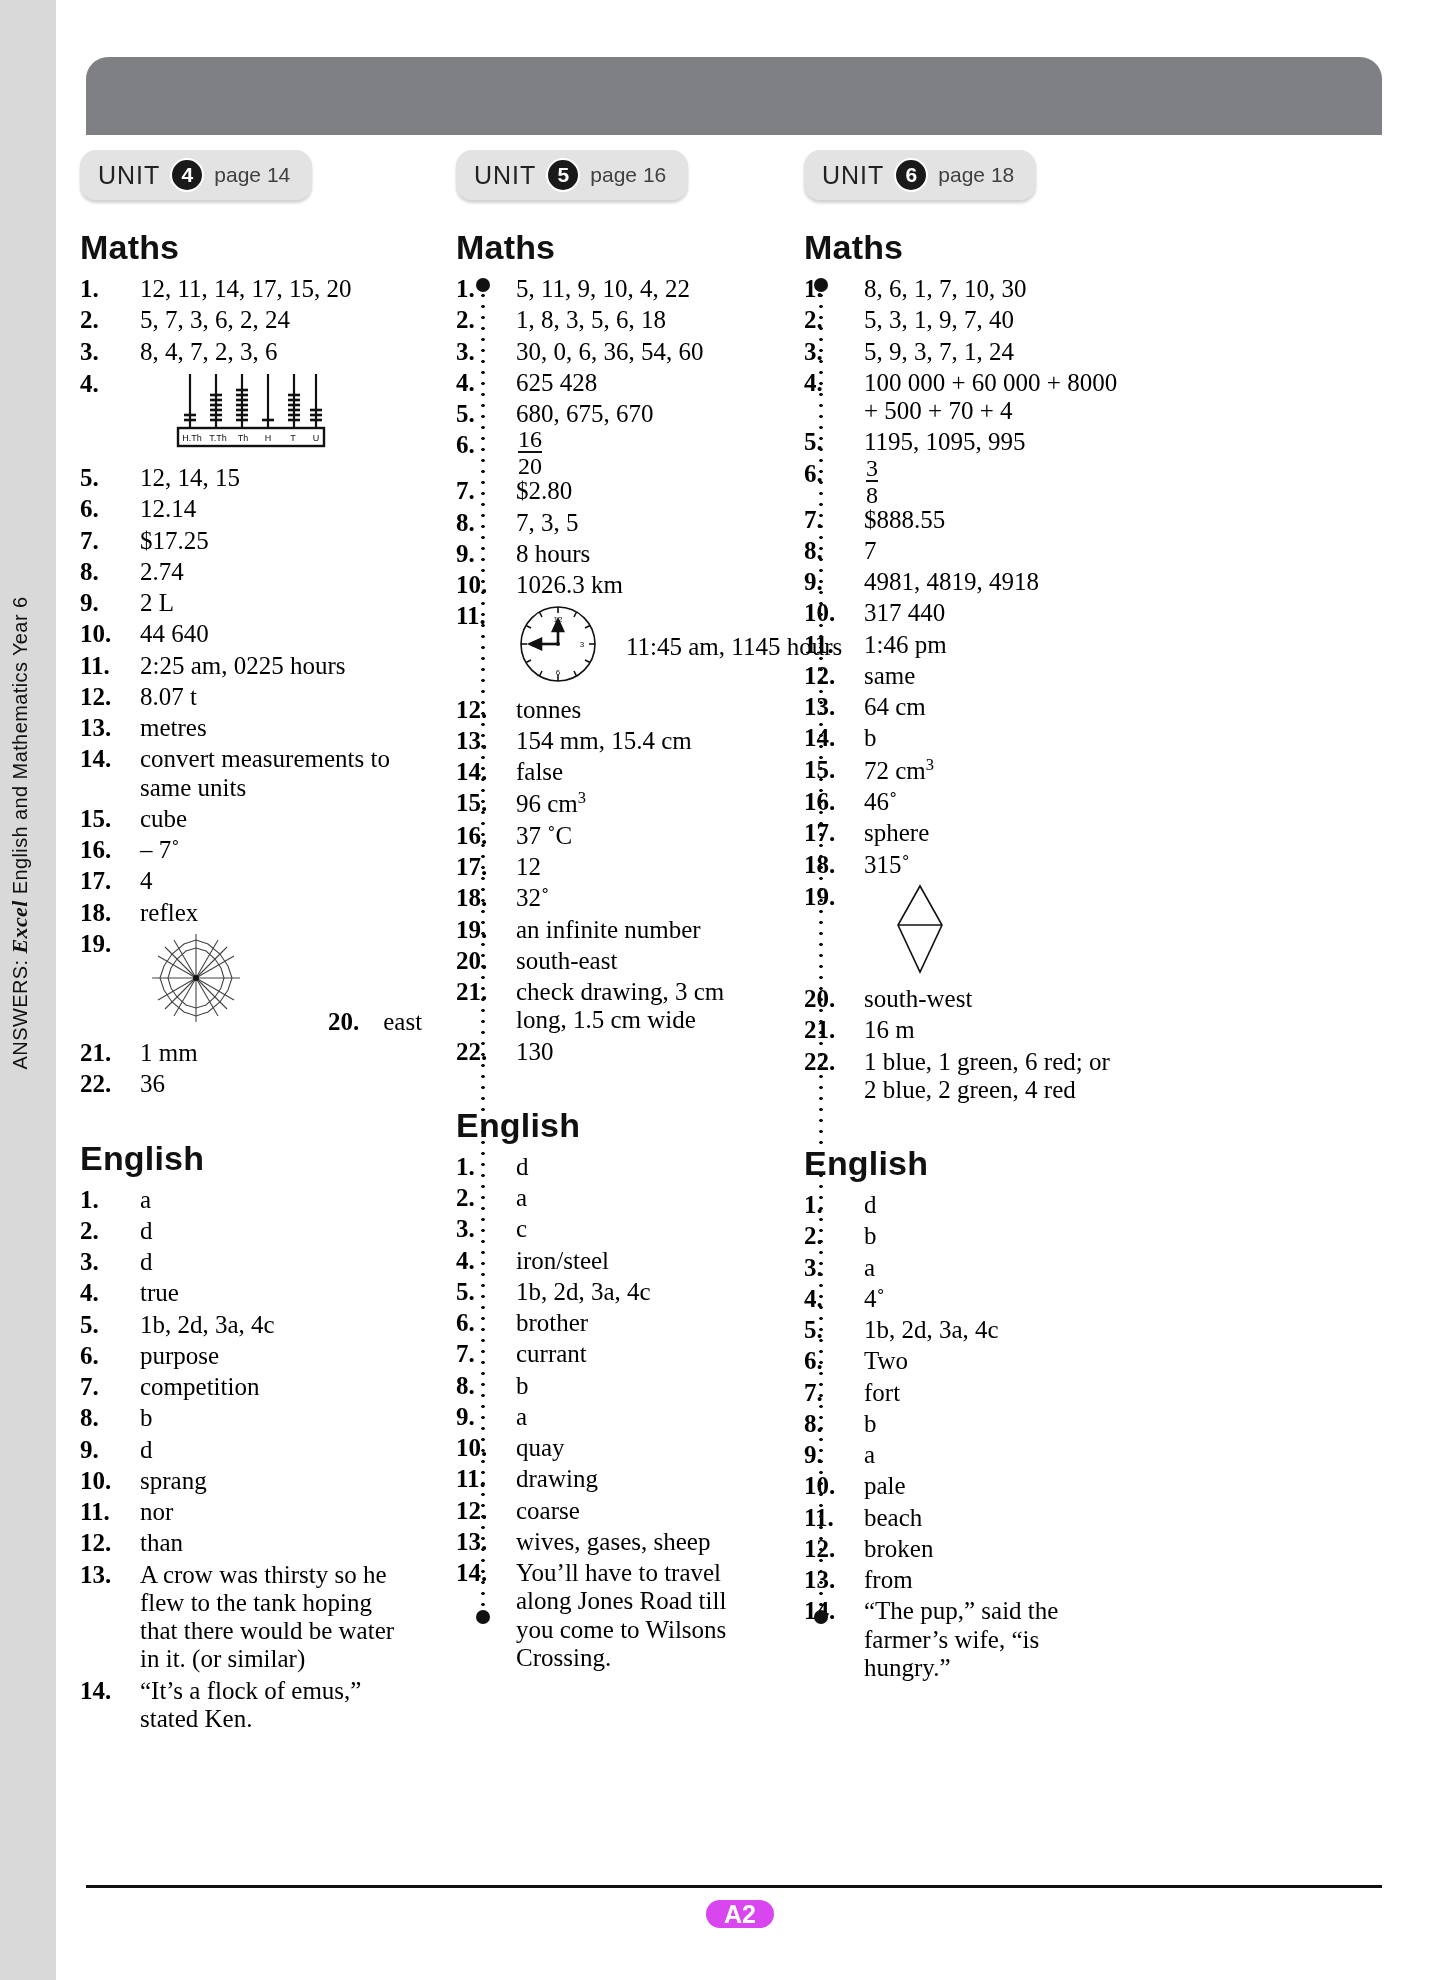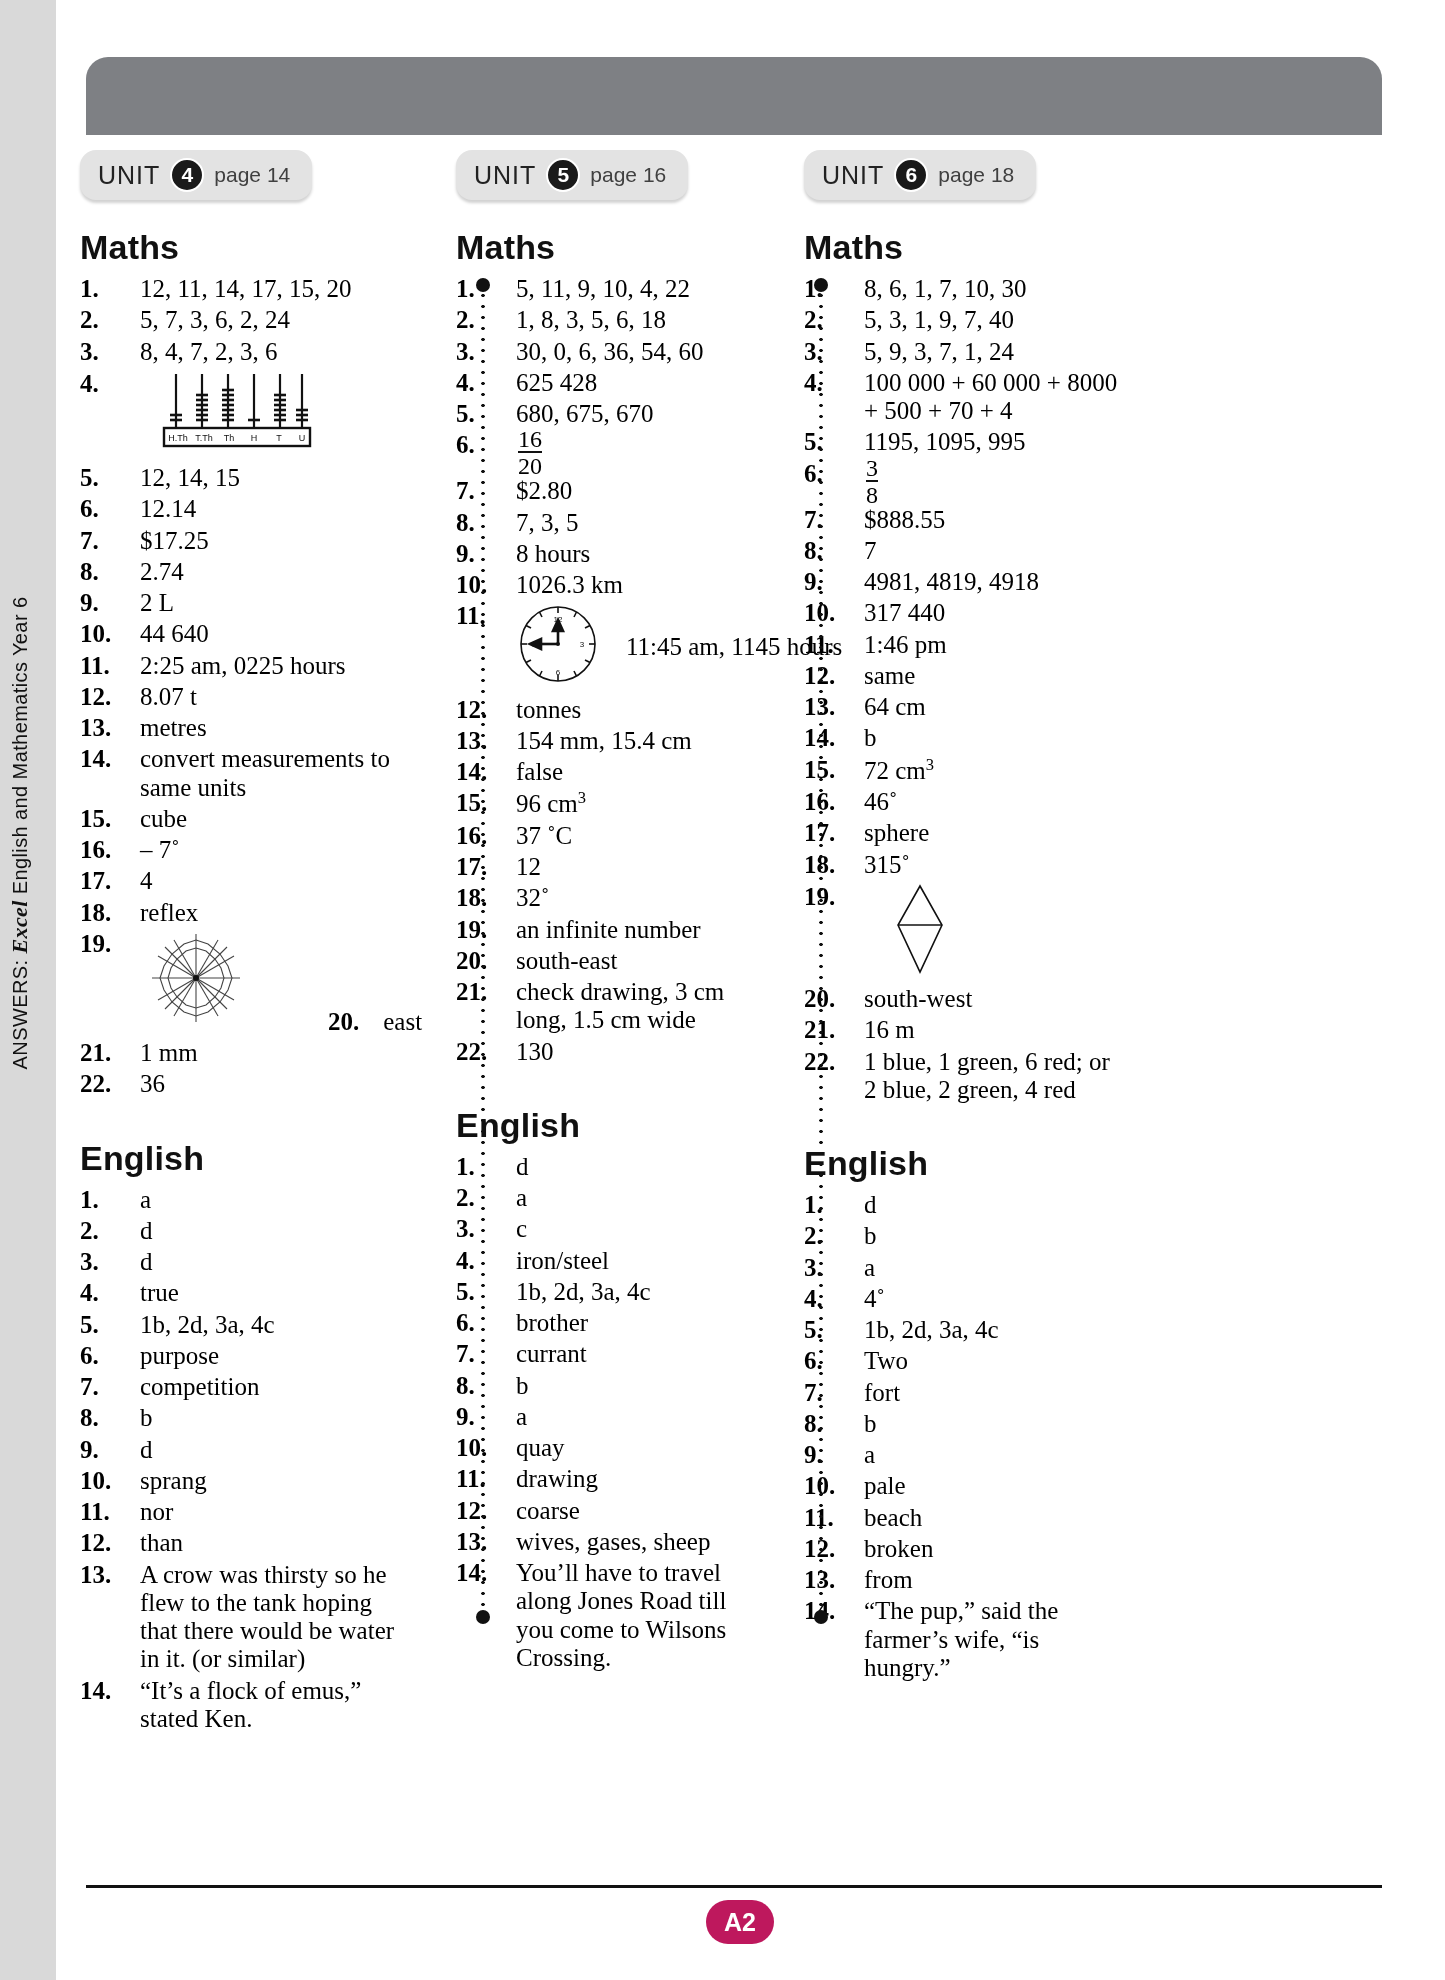--- a/index.html
+++ b/index.html
@@ -144,39 +144,39 @@
   .frac .d{ display:block; font-size:24px; border-top:2px solid #111; padding-top:1px;}
   li.frac-li{ min-height:62px; }
   li.frac-li .num{ top:18px; }
 
   
   .inline-pair{ display:flex; align-items:flex-end; }
   .inline-pair .right{ margin-left:86px; white-space:nowrap; }
   .inline-pair .right b{ font-weight:bold; margin-right:24px; }
 
   
-  .fig-abacus{ margin:4px 0 10px 22px; }
+  .fig-abacus{ margin:4px 0 10px 36px; }
   .fig-compass{ margin:2px 0 6px 10px; }
   .fig-clock{ margin:0; }
   .fig-rhombus{ margin:4px 0 4px 26px; }
 
   li.fig-li{ padding-left:60px; }
 
   .clock-row{ display:flex; align-items:center; gap:26px; }
   .clock-row .time{ white-space:nowrap; }
 
   
   .footer-rule{
     position:absolute; left:30px; top:1885px; width:1296px;
     border-top:3px solid #111;
   }
   .page-badge{
     position:absolute; left:650px; top:1900px;
-    width:68px; height:44px; border-radius:22px;
-    background:#be185d; color:#fff;
+    width:68px; height:28px; border-radius:22px;
+    background:#d946ef; color:#fff;
     font-family:"Liberation Sans", sans-serif;
     font-weight:bold; font-size:25px;
     display:flex;align-items:center;justify-content:center;
   }
 </style>
 </head>
 <body>
 
 <div class="page-gutter">
   <div class="side-label">

